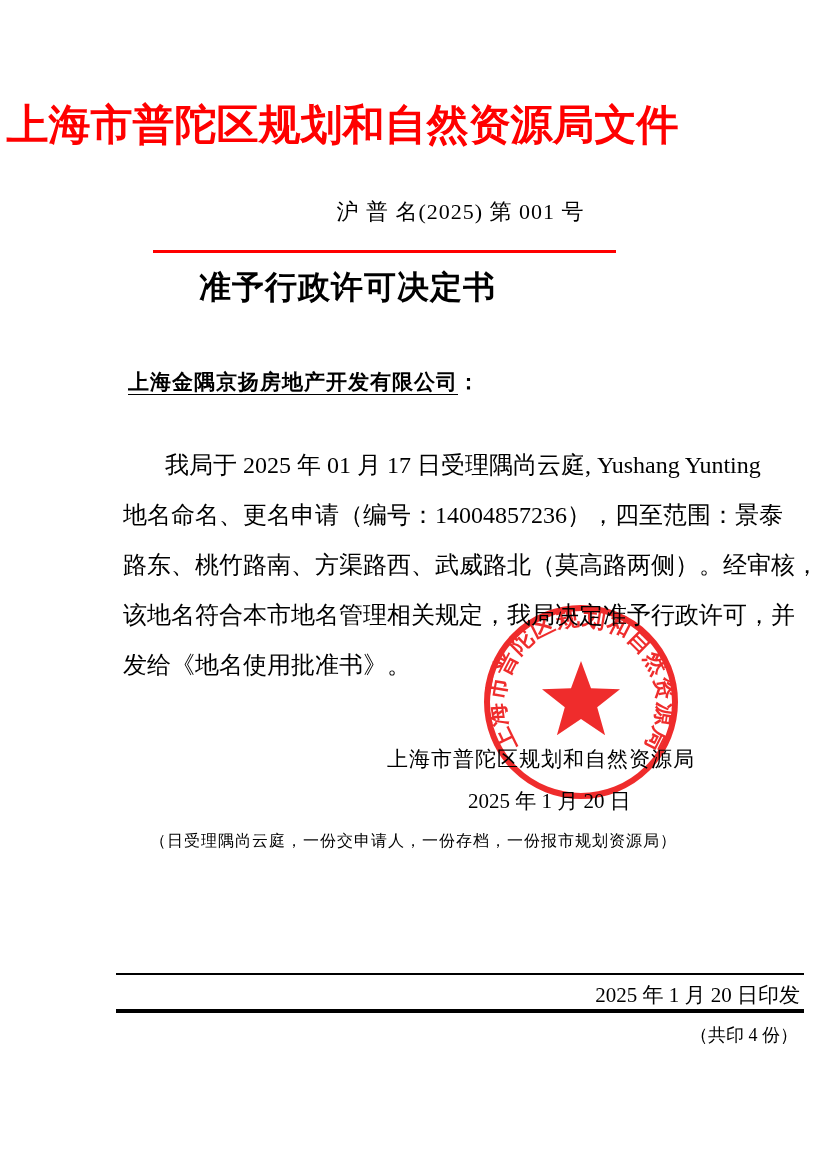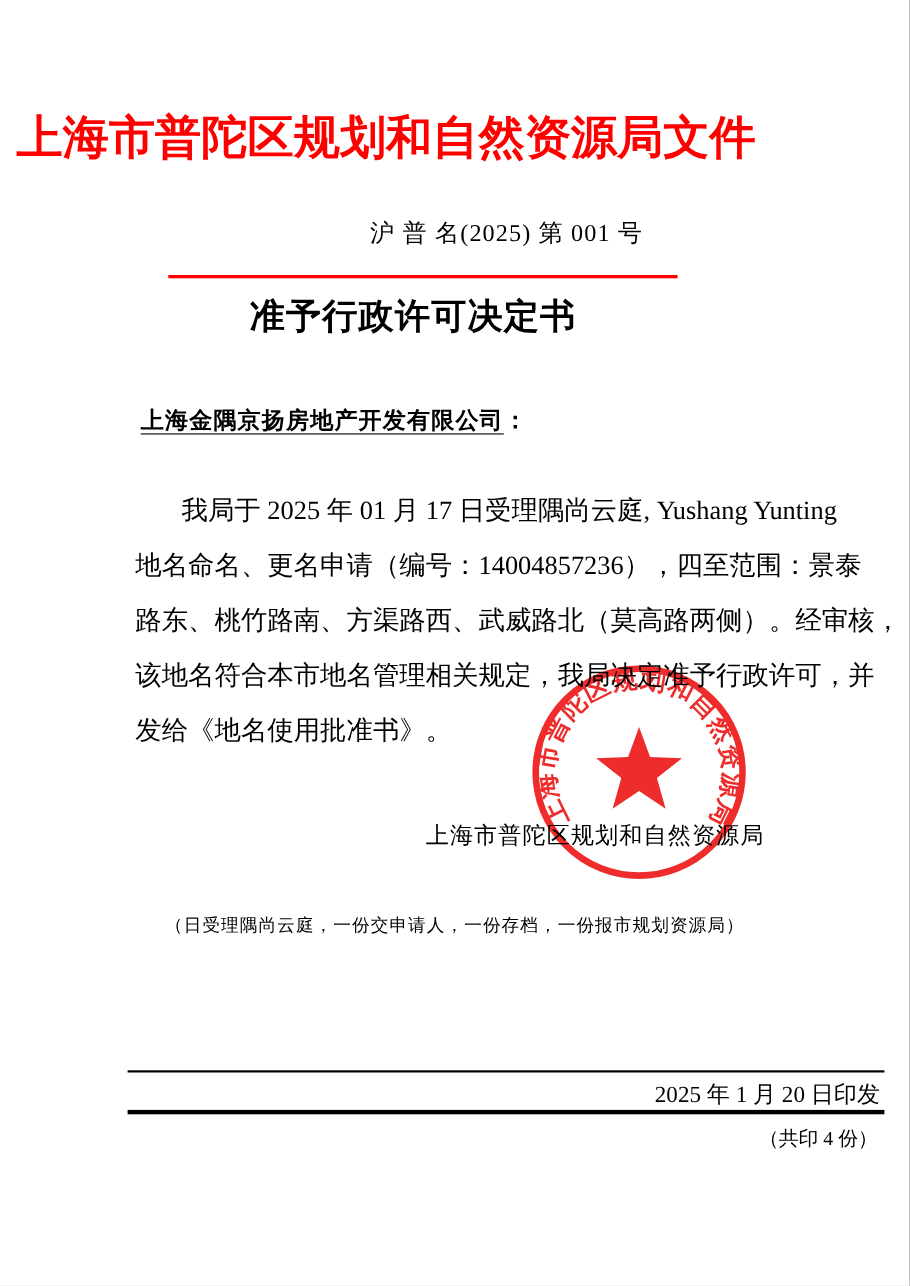--- a/index.html
+++ b/index.html
@@ -8,43 +8,41 @@
     width:827px;height:1169px;
     background:#ffffff;
     margin:0 auto;
     overflow:hidden;
     font-family:"Liberation Serif","DejaVu Serif",serif;
     color:#000;
   }
   .abs{position:absolute;}
   .doc-header-title{
     top:100px;left:0;width:685px;
-    text-align:left;
+    text-align:center;
     font-size:42px;line-height:1.2;
     font-weight:bold;
     color:#ff0000;
     letter-spacing:0px;
     font-family:"DejaVu Serif","Liberation Serif",serif;
-    margin-left:15px;
   }
   .doc-number{
     top:197px;left:0;width:827px;
     text-align:center;
     font-size:22px;letter-spacing:1px;margin-left:47px;
   }
   .red-divider{
     top:250px;left:153px;width:463px;height:3px;
     background:#ff0000;
   }
   .doc-title{
     top:266px;left:0;width:695px;
     text-align:center;
     font-size:32px;font-weight:bold;
     letter-spacing:1px;
-    margin-left:28px;
   }
   .recipient-line{
     top:368px;left:128px;
     font-size:21px;letter-spacing:1px;font-weight:bold;
   }
   .recipient-line .uline{
     text-decoration:underline;
     text-underline-offset:5px;
     text-decoration-thickness:1px;
   }
@@ -112,20 +110,21 @@
   <div class="abs body-block">
     <div class="body-line first">我局于 2025 年 01 月 17 日受理隅尚云庭, Yushang Yunting</div>
     <div class="body-line">地名命名、更名申请（编号：14004857236），四至范围：景泰</div>
     <div class="body-line">路东、桃竹路南、方渠路西、武威路北（莫高路两侧）。经审核，</div>
     <div class="body-line">该地名符合本市地名管理相关规定，我局决定准予行政许可，并</div>
     <div class="body-line last">发给《地名使用批准书》。</div>
   </div>
 
   <div class="abs signer-line">上海市普陀区规划和自然资源局</div>
 
+  <div class="abs sign-date">2025 年 1 月 20 日</div>
 
   <div class="abs note-line">（日受理隅尚云庭，一份交申请人，一份存档，一份报市规划资源局）</div>
 
   <svg class="abs seal" width="210" height="212" viewBox="0 0 210 212" aria-hidden="true">
     <defs>
       <path id="sealArc" d="M 41.9 148.2 A 77 77 0 1 1 168.1 148.2" fill="none"></path>
     </defs>
     <circle cx="105" cy="104" r="94" fill="none" stroke="#ee1a1a" stroke-width="6"></circle>
     <polygon points="105,63 115,90.2 144,91.3 121.2,109.3 129.1,137.2 105,121 80.9,137.2 88.8,109.3 66,91.3 95,90.2" fill="#ee1a1a"></polygon>
     <text font-size="23" font-weight="bold" fill="#ee1a1a" letter-spacing="1" font-family="Liberation Serif, DejaVu Serif, serif">

